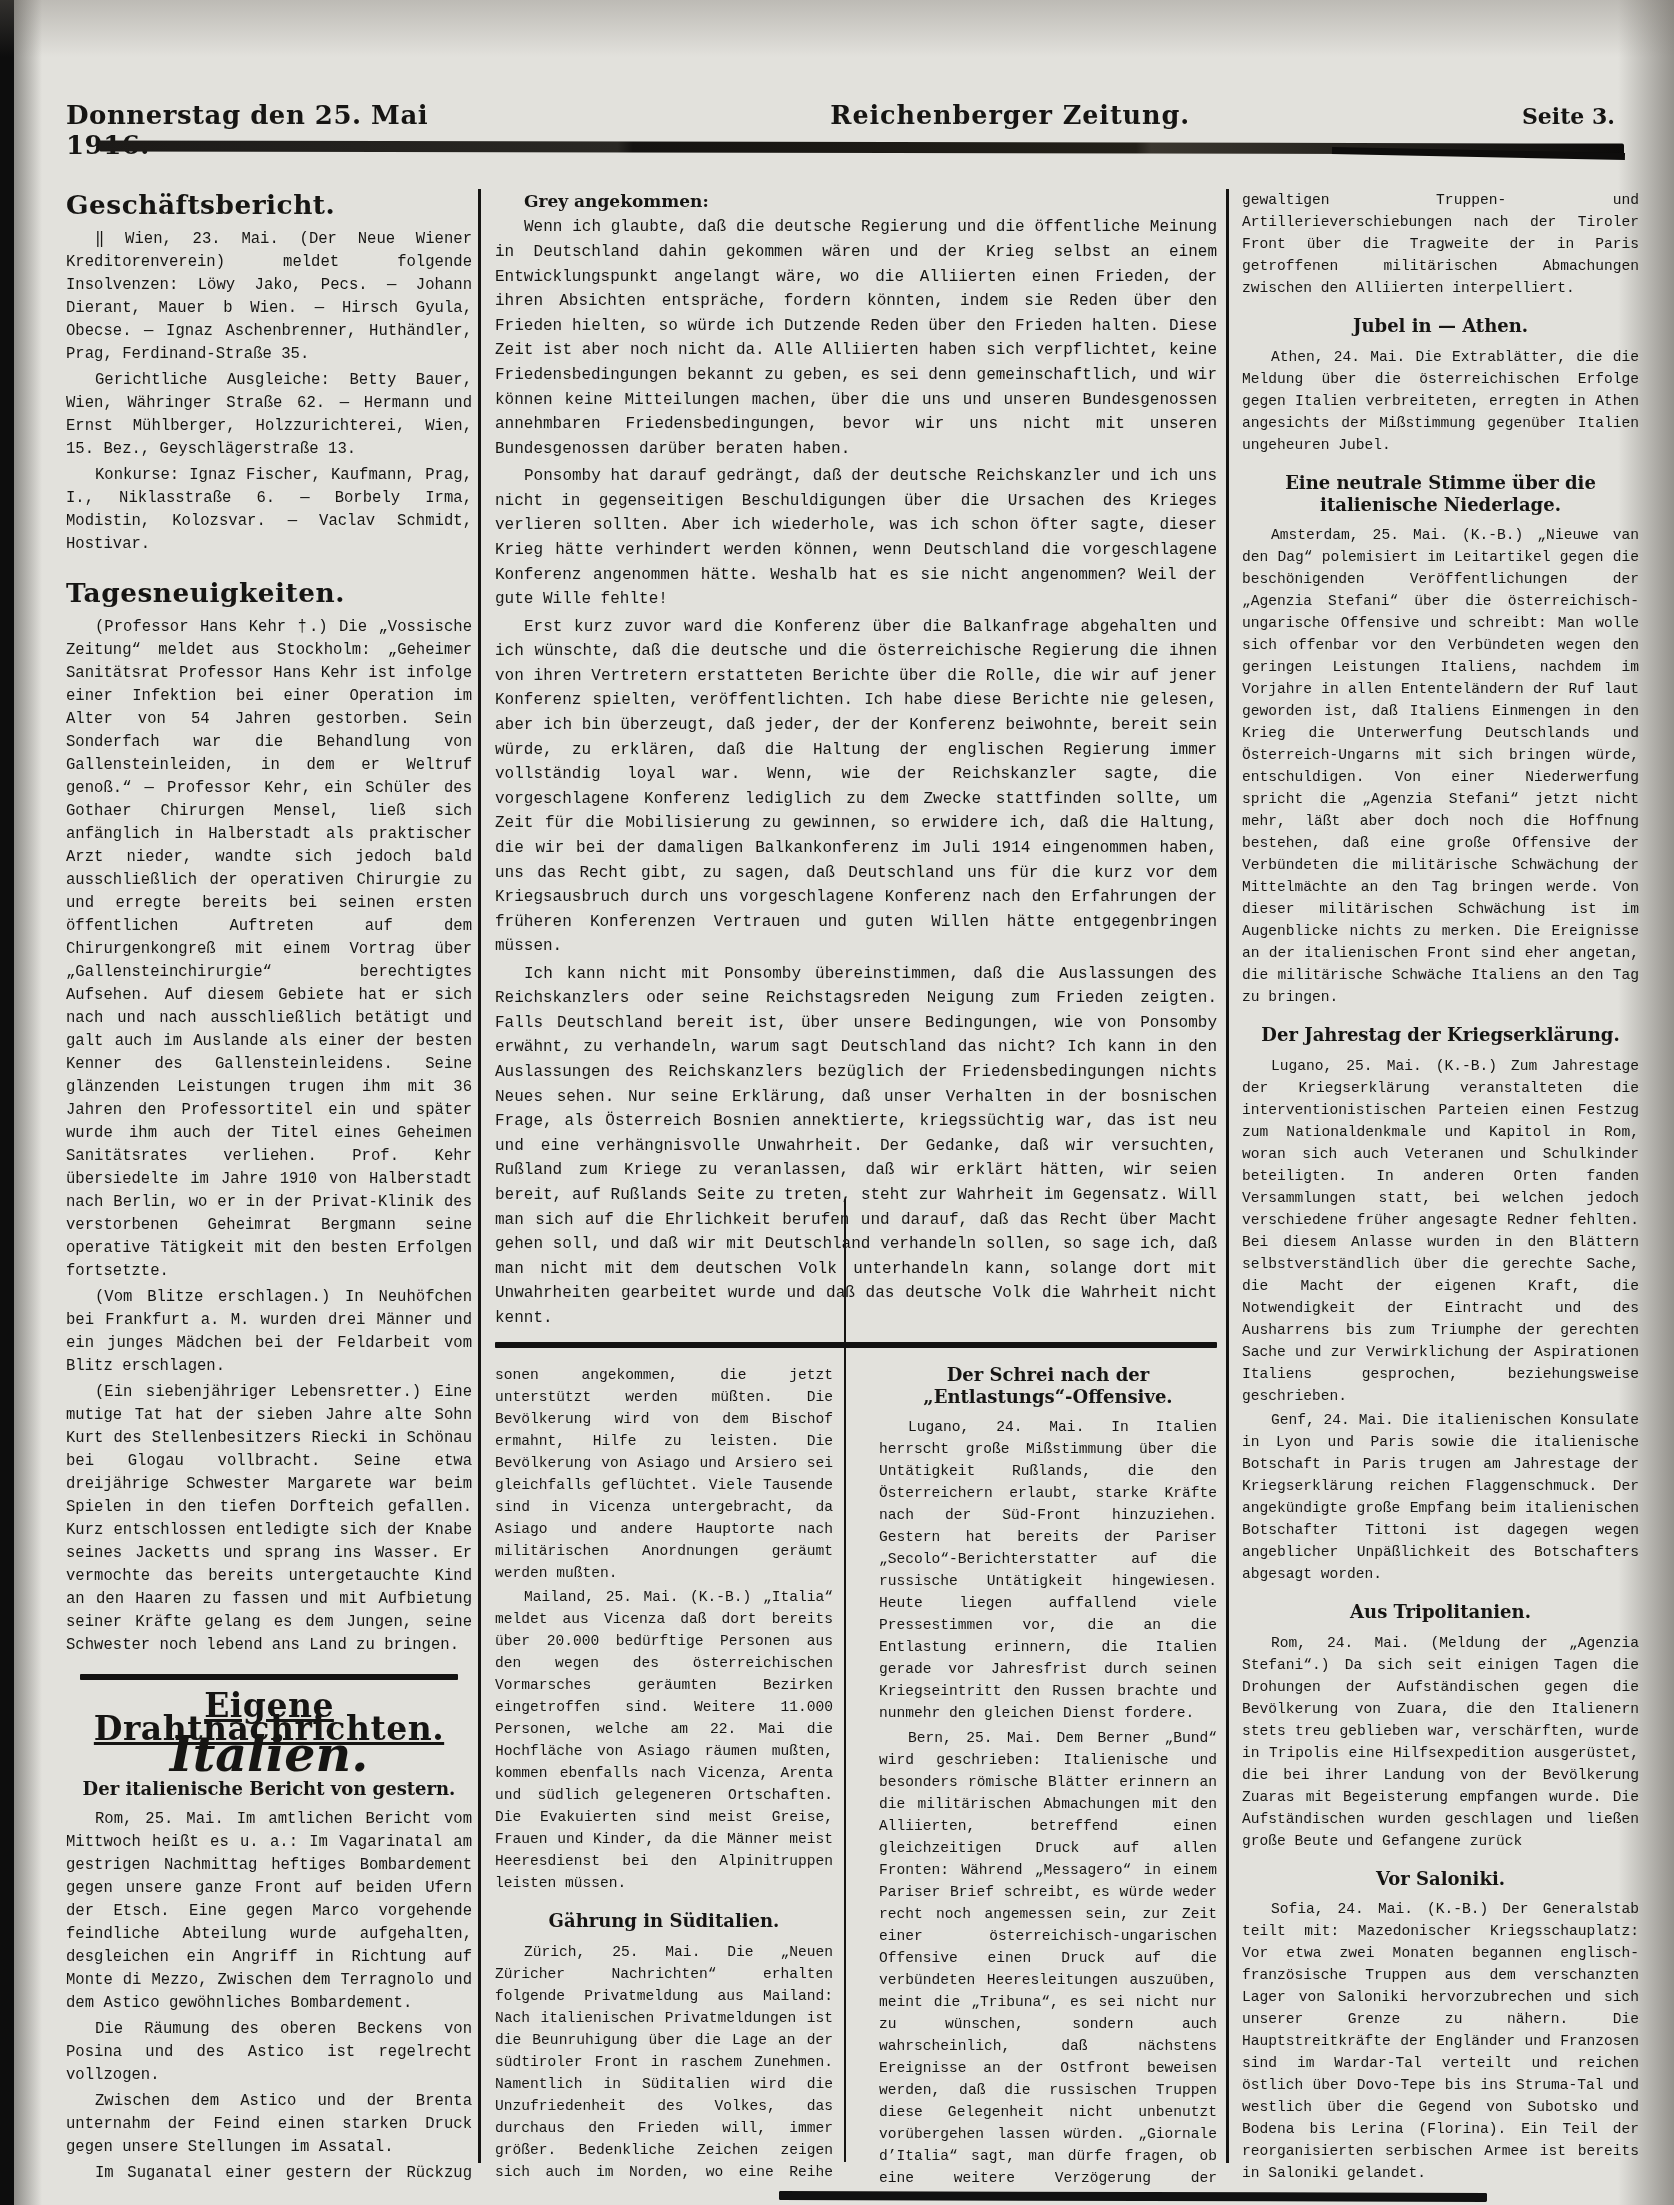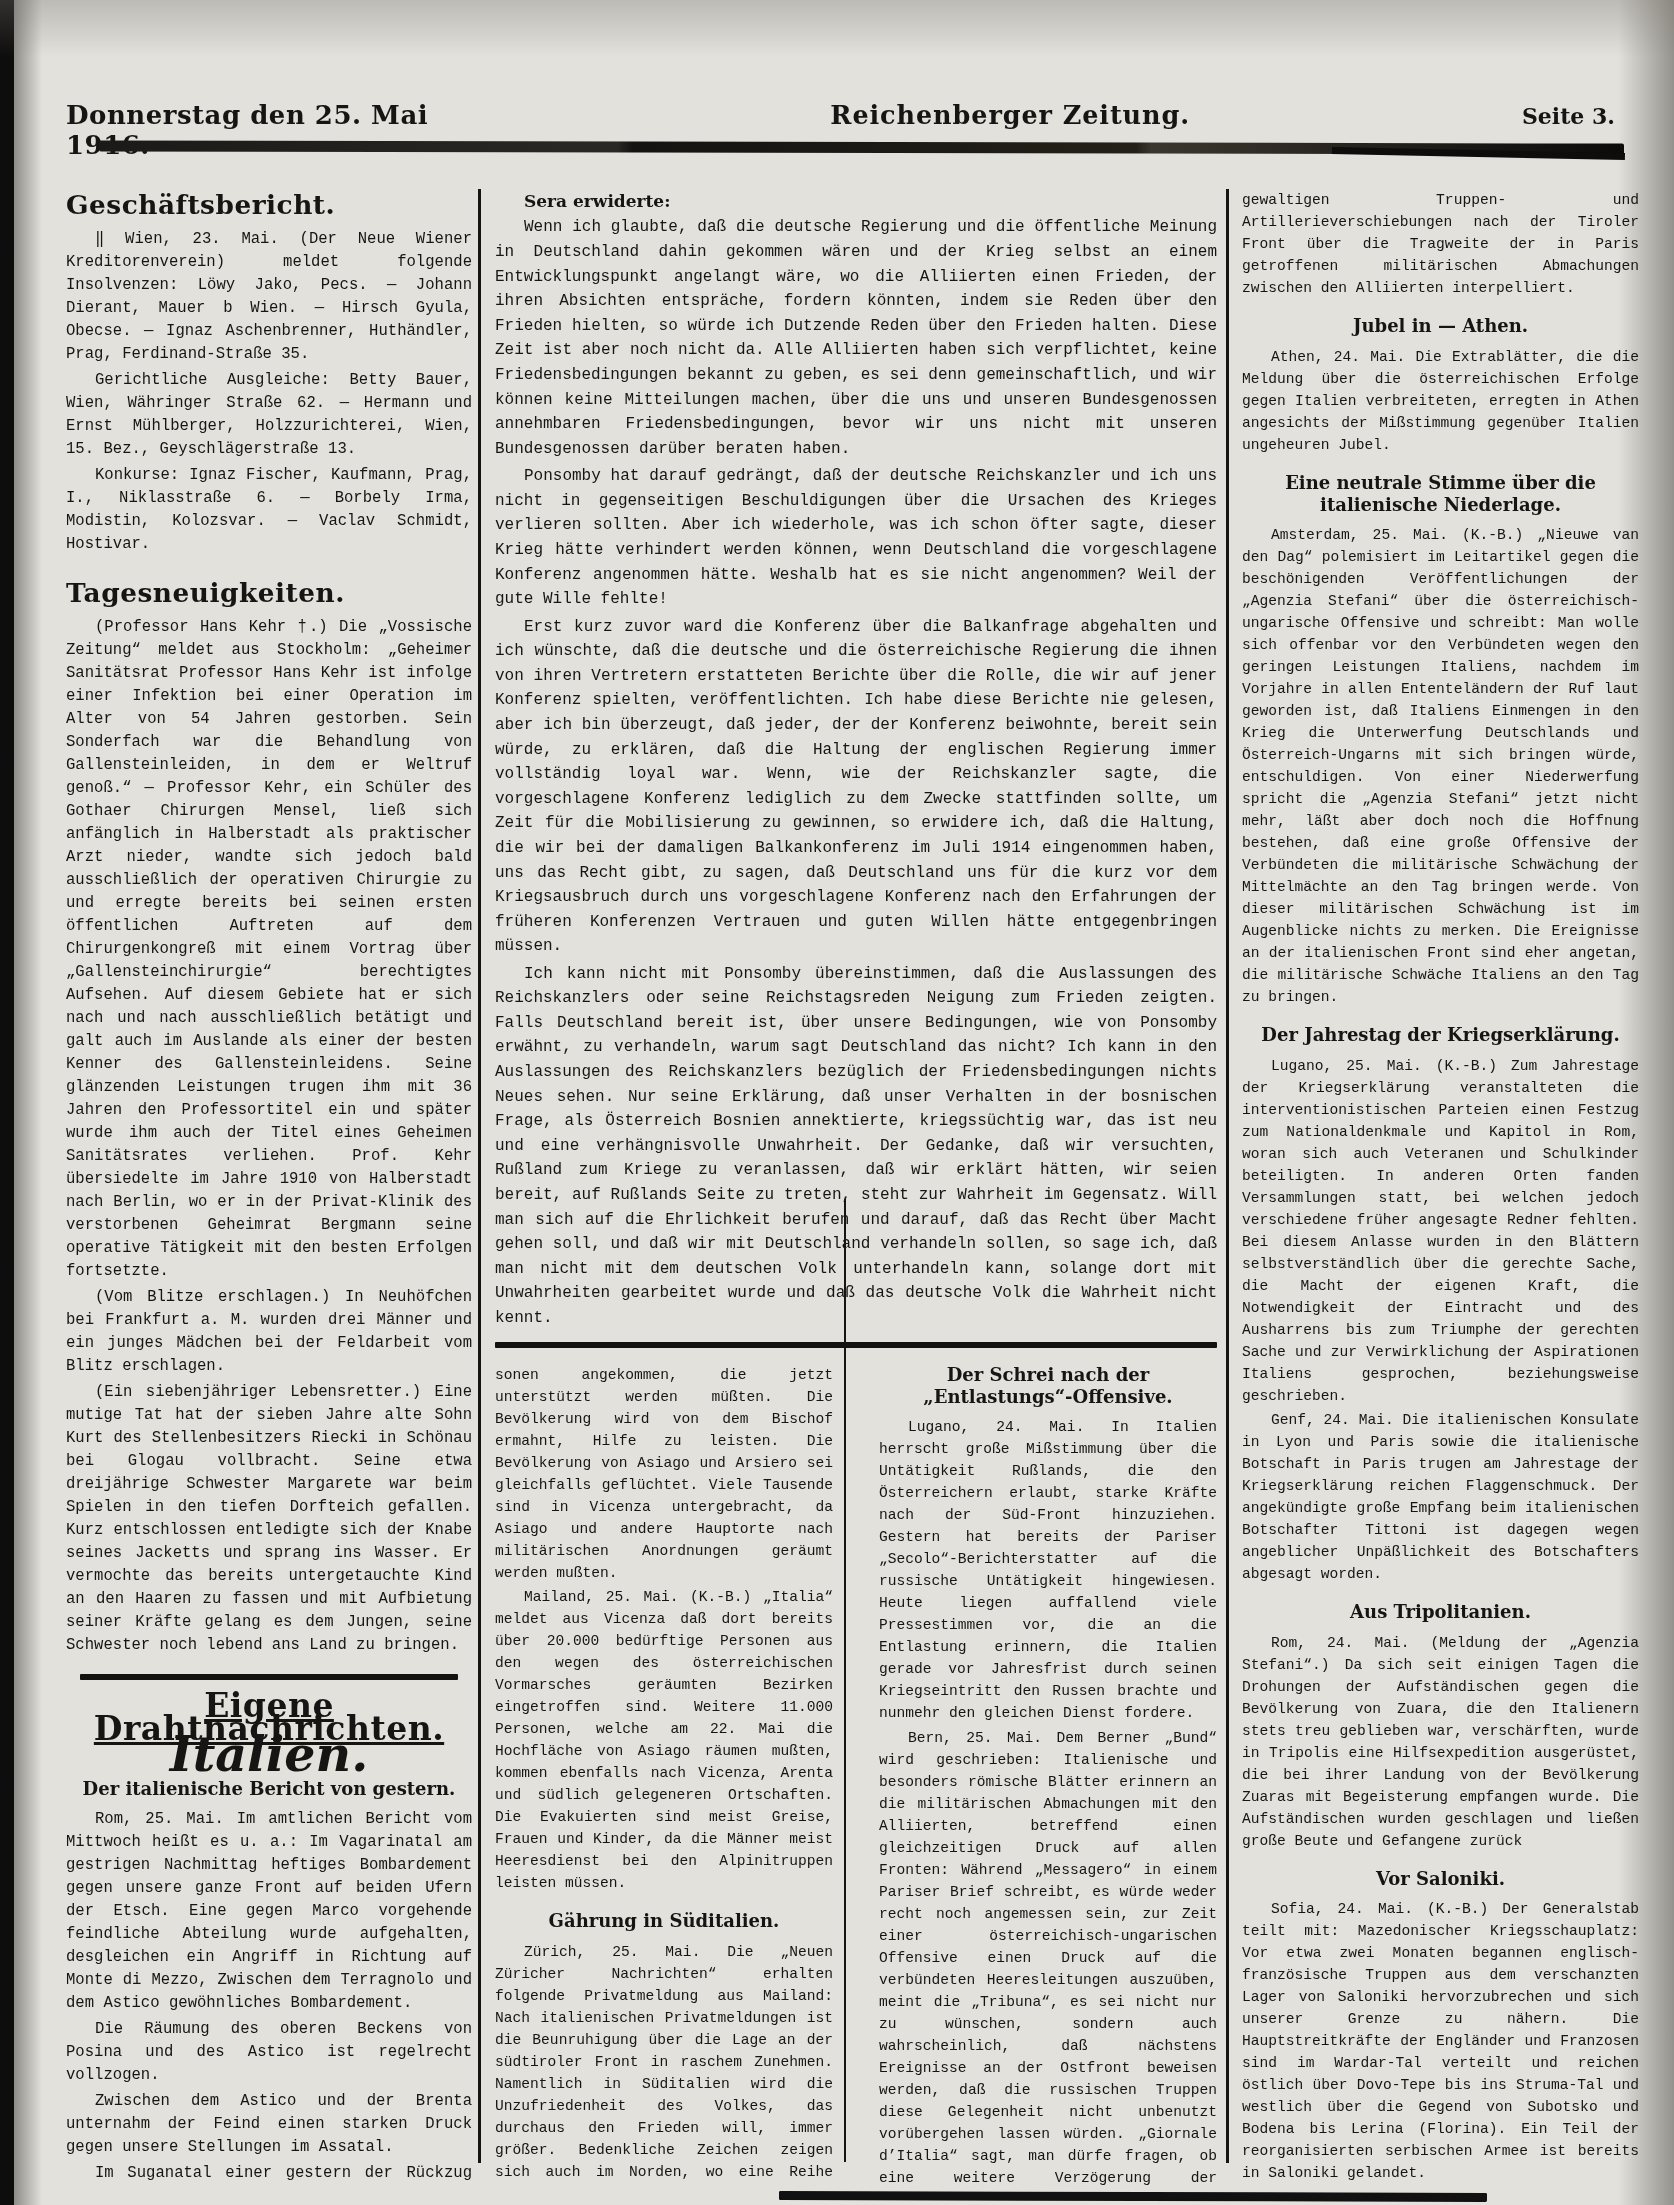--- a/index.html
+++ b/index.html
@@ -96,21 +96,21 @@
     <p class="para wire-p">Zwischen dem Astico und der Brenta unternahm der Feind einen starken Druck gegen unsere Stellungen im Assatal.</p>
     <p class="para wire-p">Im Suganatal einer gestern der Rückzug unserer Truppen auf die Hauptwiderstandslinie in Ordnung weiter vor sich.</p>
     <p class="para wire-p">Im oberen But-Tale heftiges Artillerieduell. Feindliche Flieger warfen Bomben auf die Bahnhöfe in Carnien, die jedoch nur einigen Sachschaden verursachten.</p>
     <div class="h-sub">Flucht der Landbevölkerung in die Städte.</div>
     <p class="para wire-p">Bern, 24. Mai. Nach einer Meldung der „Italia“ aus Vicenza flüchtete die Bevölkerung der Alpentäler vor den Österreichern in die Städte. In Vicenza seien in den letzten Tagen 20.000 Per-</p>
   </div>
 </div>
 
 <div class="col col2">
   <div>
-    <div class="lead-line">Sera erwiderte:</div>
+    <div class="lead-line">Grey angekommen:</div>
     <p class="para">Wenn ich glaubte, daß die deutsche Regierung und die öffentliche Meinung in Deutschland dahin gekommen wären und der Krieg selbst an einem Entwicklungspunkt angelangt wäre, wo die Alliierten einen Frieden, der ihren Absichten entspräche, fordern könnten, indem sie Reden über den Frieden hielten, so würde ich Dutzende Reden über den Frieden halten. Diese Zeit ist aber noch nicht da. Alle Alliierten haben sich verpflichtet, keine Friedensbedingungen bekannt zu geben, es sei denn gemeinschaftlich, und wir können keine Mitteilungen machen, über die uns und unseren Bundesgenossen annehmbaren Friedensbedingungen, bevor wir uns nicht mit unseren Bundesgenossen darüber beraten haben.</p>
     <p class="para">Ponsomby hat darauf gedrängt, daß der deutsche Reichskanzler und ich uns nicht in gegenseitigen Beschuldigungen über die Ursachen des Krieges verlieren sollten. Aber ich wiederhole, was ich schon öfter sagte, dieser Krieg hätte verhindert werden können, wenn Deutschland die vorgeschlagene Konferenz angenommen hätte. Weshalb hat es sie nicht angenommen? Weil der gute Wille fehlte!</p>
     <p class="para">Erst kurz zuvor ward die Konferenz über die Balkanfrage abgehalten und ich wünschte, daß die deutsche und die österreichische Regierung die ihnen von ihren Vertretern erstatteten Berichte über die Rolle, die wir auf jener Konferenz spielten, veröffentlichten. Ich habe diese Berichte nie gelesen, aber ich bin überzeugt, daß jeder, der der Konferenz beiwohnte, bereit sein würde, zu erklären, daß die Haltung der englischen Regierung immer vollständig loyal war. Wenn, wie der Reichskanzler sagte, die vorgeschlagene Konferenz lediglich zu dem Zwecke stattfinden sollte, um Zeit für die Mobilisierung zu gewinnen, so erwidere ich, daß die Haltung, die wir bei der damaligen Balkankonferenz im Juli 1914 eingenommen haben, uns das Recht gibt, zu sagen, daß Deutschland uns für die kurz vor dem Kriegsausbruch durch uns vorgeschlagene Konferenz nach den Erfahrungen der früheren Konferenzen Vertrauen und guten Willen hätte entgegenbringen müssen.</p>
     <p class="para">Ich kann nicht mit Ponsomby übereinstimmen, daß die Auslassungen des Reichskanzlers oder seine Reichstagsreden Neigung zum Frieden zeigten. Falls Deutschland bereit ist, über unsere Bedingungen, wie von Ponsomby erwähnt, zu verhandeln, warum sagt Deutschland das nicht? Ich kann in den Auslassungen des Reichskanzlers bezüglich der Friedensbedingungen nichts Neues sehen. Nur seine Erklärung, daß unser Verhalten in der bosnischen Frage, als Österreich Bosnien annektierte, kriegssüchtig war, das ist neu und eine verhängnisvolle Unwahrheit. Der Gedanke, daß wir versuchten, Rußland zum Kriege zu veranlassen, daß wir erklärt hätten, wir seien bereit, auf Rußlands Seite zu treten, steht zur Wahrheit im Gegensatz. Will man sich auf die Ehrlichkeit berufen und darauf, daß das Recht über Macht gehen soll, und daß wir mit Deutschland verhandeln sollen, so sage ich, daß man nicht mit dem deutschen Volk unterhandeln kann, solange dort mit Unwahrheiten gearbeitet wurde und daß das deutsche Volk die Wahrheit nicht kennt.</p>
   </div>
   <div class="rule-thick" style="margin:11.3px 0 0 0;"></div>
   <div class="col2-split">
     <div class="subcol left">
       <p class="para noindent">sonen angekommen, die jetzt unterstützt werden müßten. Die Bevölkerung wird von dem Bischof ermahnt, Hilfe zu leisten. Die Bevölkerung von Asiago und Arsiero sei gleichfalls geflüchtet. Viele Tausende sind in Vicenza untergebracht, da Asiago und andere Hauptorte nach militärischen Anordnungen geräumt werden mußten.</p>
       <p class="para">Mailand, 25. Mai. (K.-B.) „Italia“ meldet aus Vicenza daß dort bereits über 20.000 bedürftige Personen aus den wegen des österreichischen Vormarsches geräumten Bezirken eingetroffen sind. Weitere 11.000 Personen, welche am 22. Mai die Hochfläche von Asiago räumen mußten, kommen ebenfalls nach Vicenza, Arenta und südlich gelegeneren Ortschaften. Die Evakuierten sind meist Greise, Frauen und Kinder, da die Männer meist Heeresdienst bei den Alpinitruppen leisten müssen.</p>

